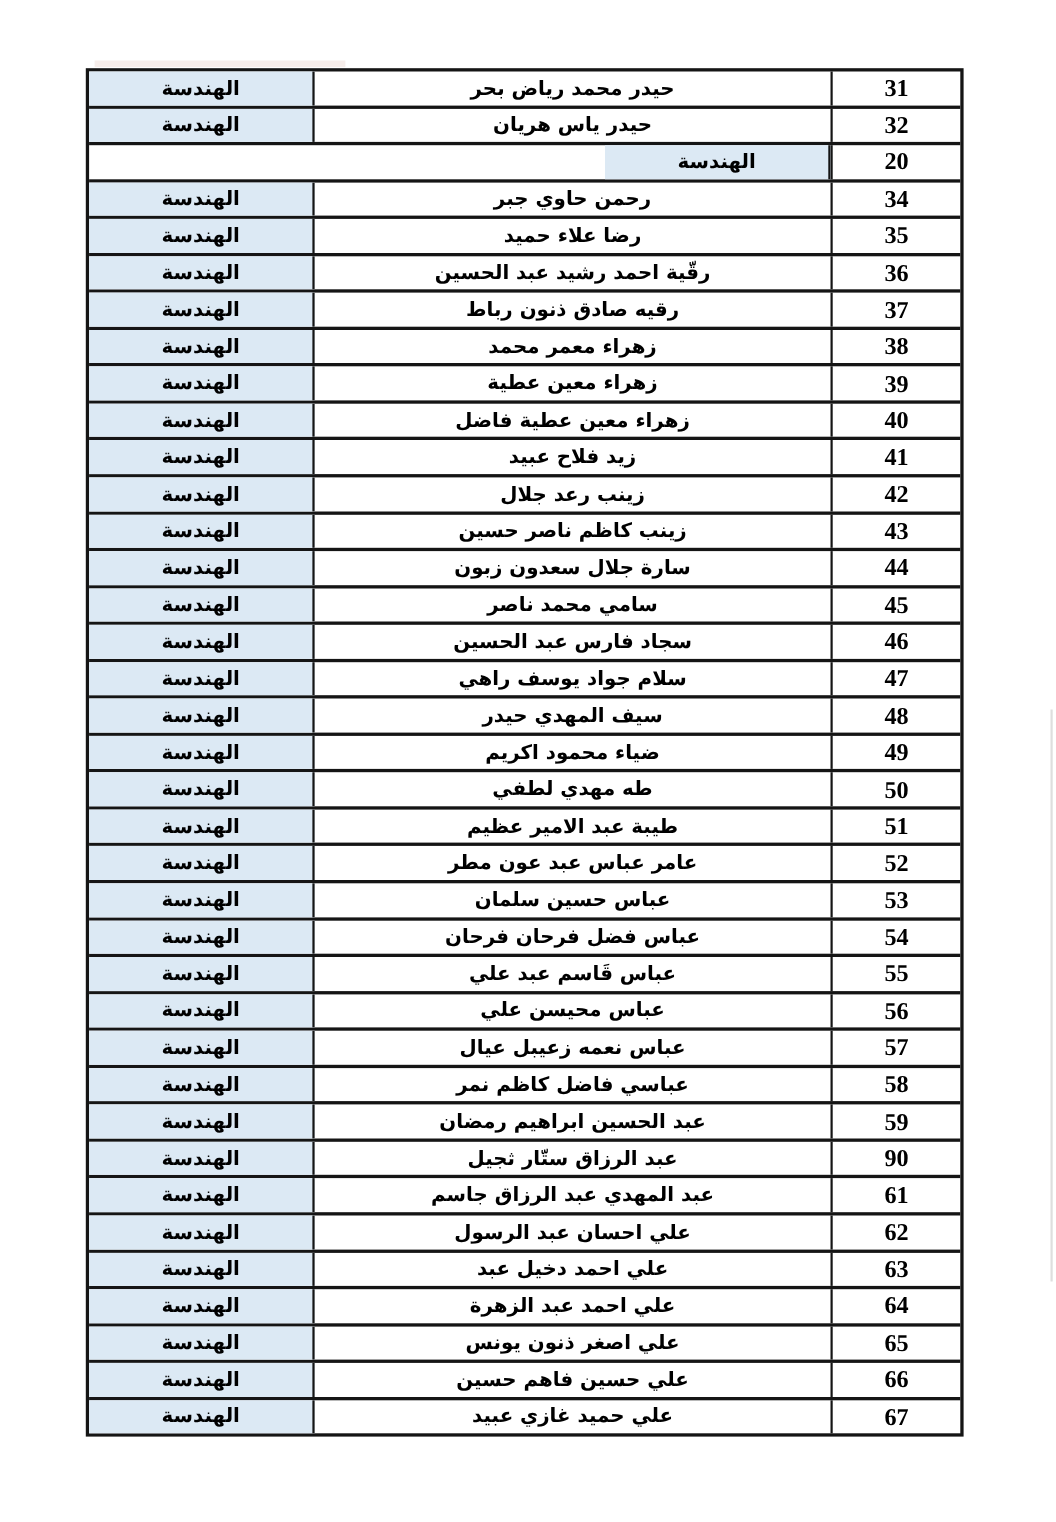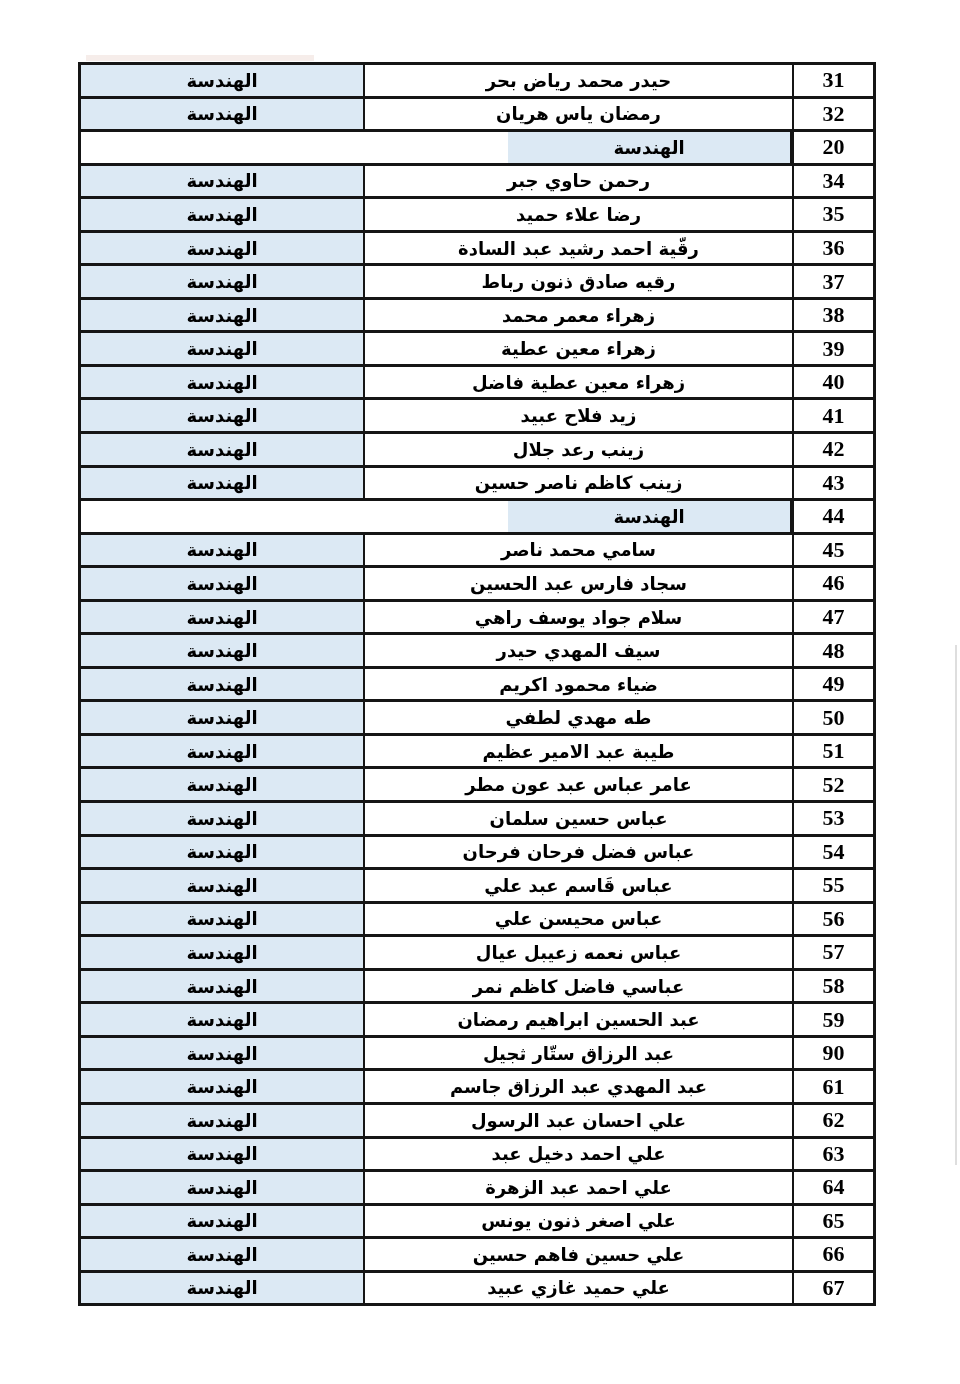--- a/index.html
+++ b/index.html
@@ -38,36 +38,36 @@
   .cell {
     display: flex;
     align-items: center;
     justify-content: center;
     color: var(--text-c);
     overflow: hidden;
     white-space: nowrap;
   }
   
   .cell.num {
-    width: 81px;
+    width: 118px;
     border-left: 2px solid var(--border-c);
     font-family: "Liberation Serif", serif;
     font-weight: bold;
     font-size: 22px;
   }
   
   .cell.name {
     flex: 1;
     font-weight: bold;
     font-size: 18px;
     text-align: right;
   }
   
   .cell.dept {
-    width: 284px;
+    width: 205px;
     border-right: 2px solid var(--border-c);
     background: var(--dept-bg);
     font-weight: bold;
     font-size: 18px;
   }
 
   
   .scan-artifact-line {
     position: absolute;
     left: 955px; top: 645px;
@@ -89,21 +89,21 @@
   <div class="scan-smudge"></div>
   <div class="students-table" id="students-table">
   <div class="row">
     <div class="cell num">31</div>
     <div class="cell name">حيدر محمد رياض بحر</div>
     <div class="cell dept">الهندسة</div>
   </div>
 
   <div class="row">
     <div class="cell num">32</div>
-    <div class="cell name">رمضان ياس هريان</div>
+    <div class="cell name">حيدر ياس هريان</div>
     <div class="cell dept">الهندسة</div>
   </div>
 
   <div class="row">
     <div class="cell num">20</div>
     <div class="cell dept">الهندسة</div>
   </div>
 
   <div class="row">
     <div class="cell num">34</div>
@@ -112,21 +112,21 @@
   </div>
 
   <div class="row">
     <div class="cell num">35</div>
     <div class="cell name">رضا علاء حميد</div>
     <div class="cell dept">الهندسة</div>
   </div>
 
   <div class="row">
     <div class="cell num">36</div>
-    <div class="cell name">رقّية احمد رشيد عبد السادة</div>
+    <div class="cell name">رقّية احمد رشيد عبد الحسين</div>
     <div class="cell dept">الهندسة</div>
   </div>
 
   <div class="row">
     <div class="cell num">37</div>
     <div class="cell name">رقيه صادق ذنون رباط</div>
     <div class="cell dept">الهندسة</div>
   </div>
 
   <div class="row">
@@ -160,20 +160,21 @@
   </div>
 
   <div class="row">
     <div class="cell num">43</div>
     <div class="cell name">زينب كاظم ناصر حسين</div>
     <div class="cell dept">الهندسة</div>
   </div>
 
   <div class="row">
     <div class="cell num">44</div>
+    <div class="cell name">سارة جلال سعدون زبون</div>
     <div class="cell dept">الهندسة</div>
   </div>
 
   <div class="row">
     <div class="cell num">45</div>
     <div class="cell name">سامي محمد ناصر</div>
     <div class="cell dept">الهندسة</div>
   </div>
 
   <div class="row">

